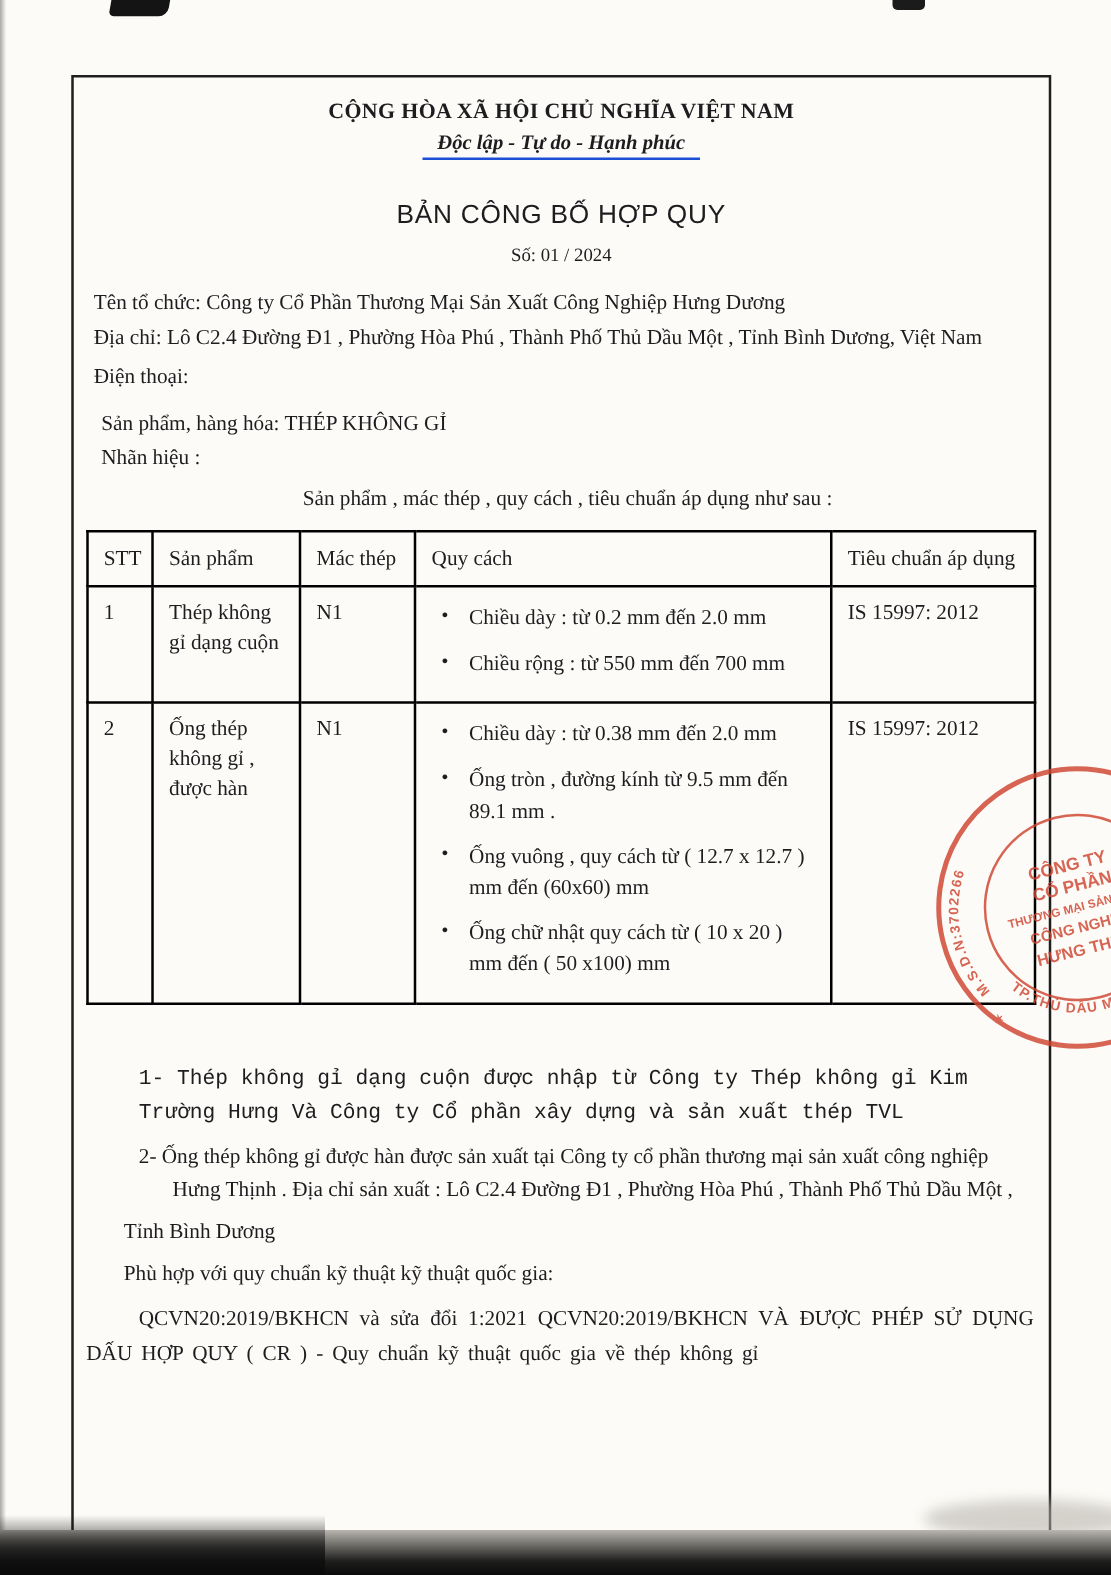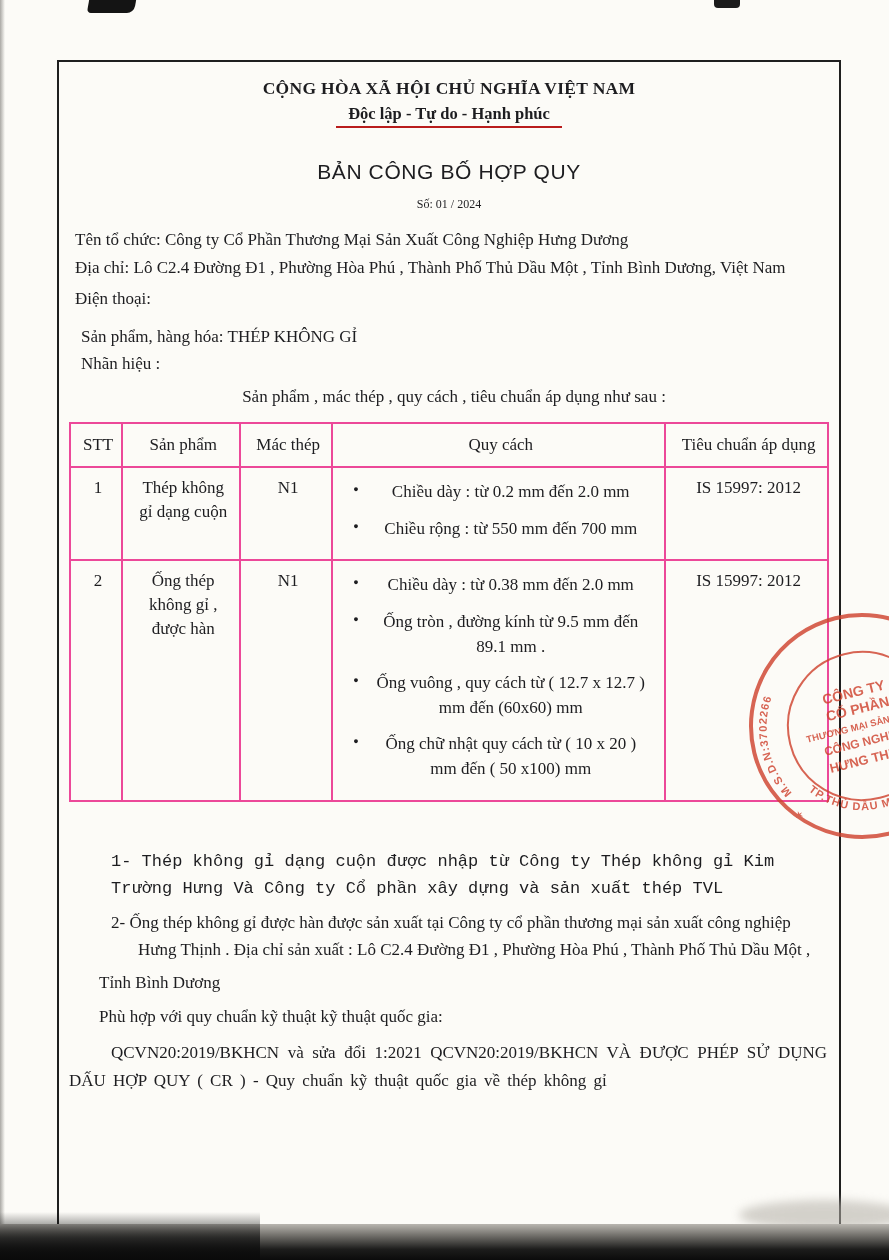--- a/index.html
+++ b/index.html
@@ -24,36 +24,36 @@
     background:linear-gradient(180deg, rgba(20,20,20,0) 0%, rgba(20,20,20,.75) 55%, #0a0a0a 100%); }
 
   
   .frame {
     position:absolute; left:57px; top:60px; width:784px; height:1252px;
     border:2px solid #1f1f1f; padding:16px 10px 0 10px;
   }
   .nat-title { text-align:center; font-weight:bold; font-size:17.5px; letter-spacing:.3px; }
   .motto-wrap { text-align:center; margin-top:5px; }
   .motto { display:inline-block; font-weight:bold; font-size:16.5px;
-    border-bottom:2px solid #b91c1c; padding:0 12px 2px 12px; }
+    border-bottom:2px solid #1d4ed8; padding:0 12px 2px 12px;font-style:italic; }
   .doc-title { text-align:center; font-family:"Liberation Sans", sans-serif;
     font-weight:normal; font-size:21px; letter-spacing:.6px; margin-top:32px; }
-  .doc-number { text-align:center; font-size:12px; margin-top:13px; }
+  .doc-number { text-align:center; font-size:15px; margin-top:13px; }
 
   .para { font-size:17px; line-height:1.62; margin-left:6px; margin-right:2px; }
   .para-org { margin-top:14px; }
   .para-phone { margin-top:4px; }
   .para-product { margin-top:10px; margin-left:12px; }
   .para-brand { margin-left:12px; }
   .para-intro { margin-top:5px; margin-left:12px;text-align:center; }
   .bold { font-weight:normal; }
 
   table.spec-table { width:100%; border-collapse:collapse; margin-top:12px; font-size:17px; }
-  .spec-table th, .spec-table td { border:2px solid #ec4899; vertical-align:top;
-    padding:8px 8px 8px 12px; font-weight:normal; text-align:center; line-height:1.4; }
+  .spec-table th, .spec-table td { border:2px solid #000000; vertical-align:top;
+    padding:8px 8px 8px 12px; font-weight:normal; text-align:left; line-height:1.4; }
   .spec-table th { padding-top:9px; padding-bottom:9px; }
   .col-stt { width:50px; } .col-sp { width:118px; } .col-mt { width:92px; }
   .col-qc { width:333px; } .col-tc { width:auto; }
   .cell-center { text-align:center; }
   td.cell-specs { padding:12px 18px 6px 14px; }
   .spec-item { position:relative; padding-left:28px; margin-bottom:12px; line-height:1.45; }
   .spec-item::before { content:"●"; position:absolute; left:6px; top:3px; font-size:9px; }
 
   .notes { font-size:17px; line-height:1.6; }
   .note-1 { margin:46px 4px 0 42px;font-family:Liberation Mono, monospace; }

